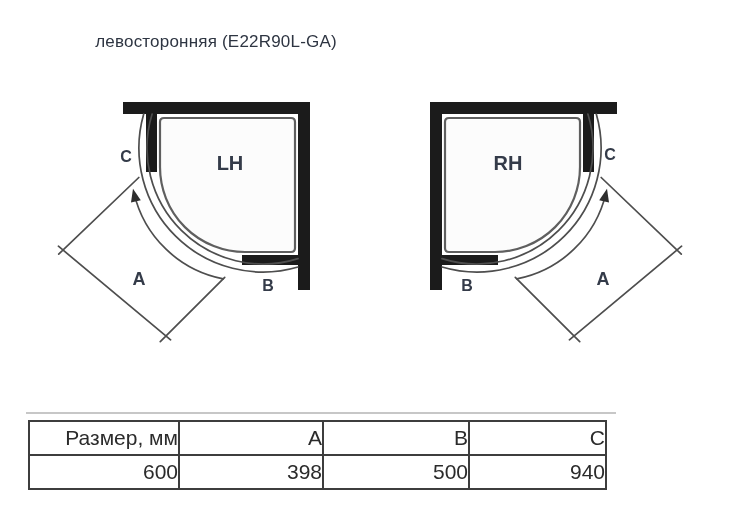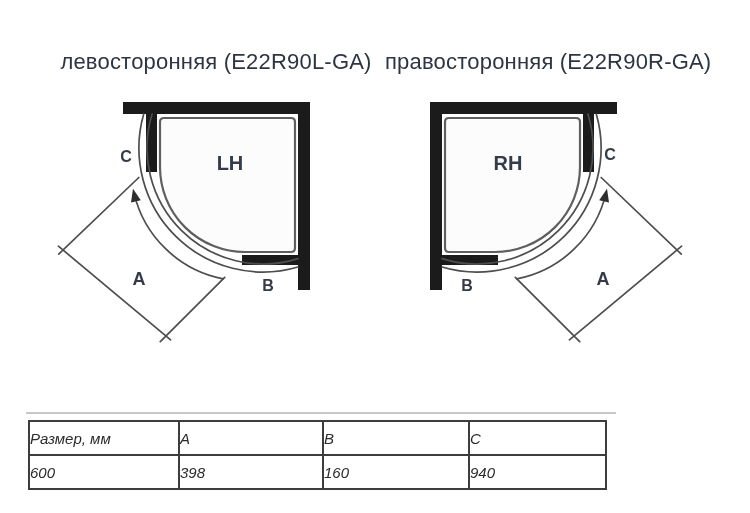--- a/index.html
+++ b/index.html
@@ -1,22 +1,22 @@
 <!DOCTYPE html>
 <html><head>
 <meta charset="utf-8">
 <style>
   html,body { margin:0; padding:0; background:#f2f2f2; }
   #canvas {
     position:relative; width:750px; height:513px; background:#ffffff;
     font-family:"Liberation Sans", sans-serif; overflow:hidden;
   }
   .diag-title {
-    position:absolute; top:52px; height:20px; line-height:20px;
-    text-align:center; font-size:22px; font-weight:500; color:#2e3542;
+    position:absolute; top:32px; height:20px; line-height:20px;
+    text-align:center; font-size:17px; font-weight:500; color:#2e3542;
     letter-spacing:0.2px; white-space:nowrap;
   }
   #title-left  { left:56px;  width:320px; }
   #title-right { left:385px; width:300px; }
   svg.diag { position:absolute; }
   .wall { fill:#1b1b1b; stroke:none; }
   .tray { fill:#fcfcfc; stroke:#5f5f5f; stroke-width:2.2; stroke-linejoin:round; }
   .thin { fill:none; stroke:#4e4e4e; stroke-width:1.7; stroke-linecap:round; }
   .ah   { fill:#2e2e2e; stroke:none; }
   .lbl  { font-family:"Liberation Sans", sans-serif; font-size:16px; font-weight:600;
@@ -24,32 +24,31 @@
   .lbl.big { font-size:20px; font-weight:700; }
   .lbl.mid { font-size:18px; }
   .rule-above-table {
     position:absolute; left:26px; top:412px; width:590px; height:2px; background:#c7c7c7;
   }
   table.spec {
     position:absolute; left:28px; top:420px;
     border-collapse:collapse; table-layout:fixed;
   }
   table.spec td {
-    border:2px solid #3d3d3d; text-align:left; vertical-align:middle;
-    height:32px; font-size:15px; font-weight:500; color:#2b2b2b; padding:0;font-style:italic;
+    border:2px solid #3d3d3d; text-align:right; vertical-align:middle;
+    height:32px; font-size:21px; font-weight:500; color:#2b2b2b; padding:0;
   }
   td.c0 { width:148px; } td.c1 { width:142px; } td.c2 { width:144px; } td.c3 { width:135px; }
 </style>
 </head>
 <body>
 
 <div id="canvas">
 
   <div id="title-left" class="diag-title">левосторонняя (E22R90L-GA)</div>
-  <div id="title-right" class="diag-title">правосторонняя (E22R90R-GA)</div>
 
   <svg class="diag" style="left:55px; top:85px;" width="310" height="270" viewBox="0 0 310 270">
     <g>
       <path class="tray" d="M 109 33 H 236 Q 240 33 240 37 V 163 Q 240 167 236 167 H 190 A 85 85 0 0 1 105 82 V 37 Q 105 33 109 33 Z"></path>
       <rect class="wall" x="68" y="17" width="187" height="12"></rect>
       <rect class="wall" x="243" y="17" width="12" height="188"></rect>
       <rect class="wall" x="91" y="29" width="11" height="58"></rect>
       <rect class="wall" x="187" y="170" width="56" height="10"></rect>
       <path class="thin" d="M 88.7 29 A 124 124 0 0 0 243 182"></path>
       <path class="thin" d="M 97.1 29 A 116 116 0 0 0 243 173.6"></path>
@@ -88,19 +87,19 @@
     <tbody>
       <tr>
         <td class="c0">Размер, мм</td>
         <td class="c1">A</td>
         <td class="c2">B</td>
         <td class="c3">C</td>
       </tr>
       <tr>
         <td class="c0">600</td>
         <td class="c1">398</td>
-        <td class="c2">160</td>
+        <td class="c2">500</td>
         <td class="c3">940</td>
       </tr>
     </tbody>
   </table>
 
 </div>
 
 </body></html>

